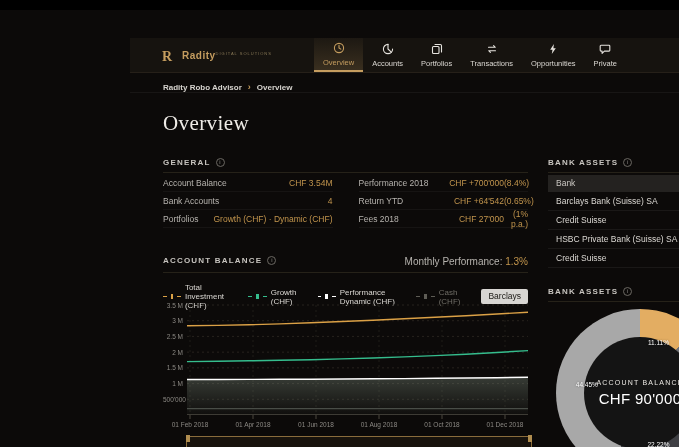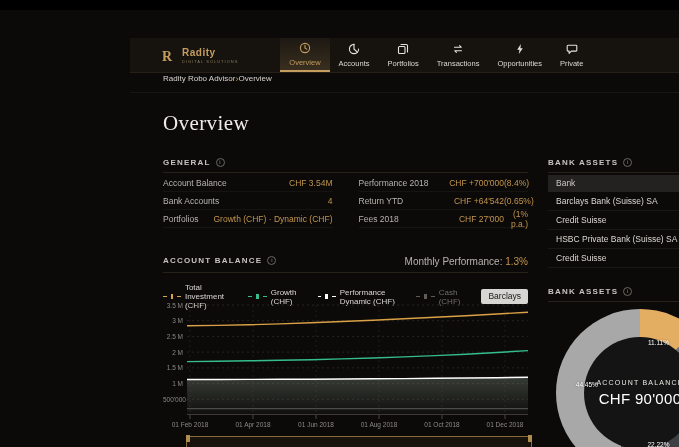--- a/index.html
+++ b/index.html
@@ -12,40 +12,40 @@
   .top-strip { position:absolute; left:0; top:0; width:100%; height:10px; background:#000; }
 
   
   .navbar {
     position:absolute; left:130px; top:38px; right:0; height:35px;
     background:#16130f; border-bottom:1px solid #262019;
     display:flex; align-items:stretch;
   }
   .logo { display:flex; align-items:center; gap:6px; padding-left:30px; margin-right:42px; }
   .logo-mark { width:16px; height:16px; display:block; }
-  .logo-texts { display:flex; flex-direction:column; }
+  .logo-texts { display:flex; flex-direction:row; }
   .logo-name { color:#c59d5f; font-size:10px; font-weight:bold; letter-spacing:.5px; }
   .logo-tagline { color:#8a7a57; font-size:4px; letter-spacing:1px; margin-top:1px; }
   .tabs { display:flex; height:100%; }
   .tab {
     display:flex; flex-direction:column; align-items:center; justify-content:center;
     gap:4px; padding:0 9px; font-size:7.5px; color:#dbd8d3; cursor:pointer; position:relative;
   }
   .tab svg { width:12px; height:12px; stroke:#e6e3de; fill:none; stroke-width:1.1; stroke-linecap:round; stroke-linejoin:round; }
   .tab.active { color:#c59d5f;
     background:linear-gradient(180deg, rgba(197,157,95,.04), rgba(197,157,95,.20));
     border-bottom:2px solid #c59d5f; }
   .tab.active svg { stroke:#c59d5f; }
   .tab svg .fillme { fill:#e6e3de; stroke:none; }
 
   
   .breadcrumb {
     position:absolute; left:130px; top:74px; right:0; height:19px;
-    display:flex; align-items:flex-start; padding-left:33px;
-    font-size:8px; color:#d6d3ce; border-bottom:1px solid rgba(255,255,255,.05);
+    display:flex; align-items:flex-end; gap:6px; padding-left:33px;
+    font-size:8px; color:#d6d3ce; border-bottom:1px solid rgba(255,255,255,.05);font-weight:bold;
   }
   .crumb-sep { color:#c59d5f; font-size:9px; }
 
   
   .page-title {
     position:absolute; left:163px; top:111px;
     font-family:"Liberation Serif", serif; font-size:21px; font-weight:400;
     color:#efece7; letter-spacing:.4px;
   }
 

